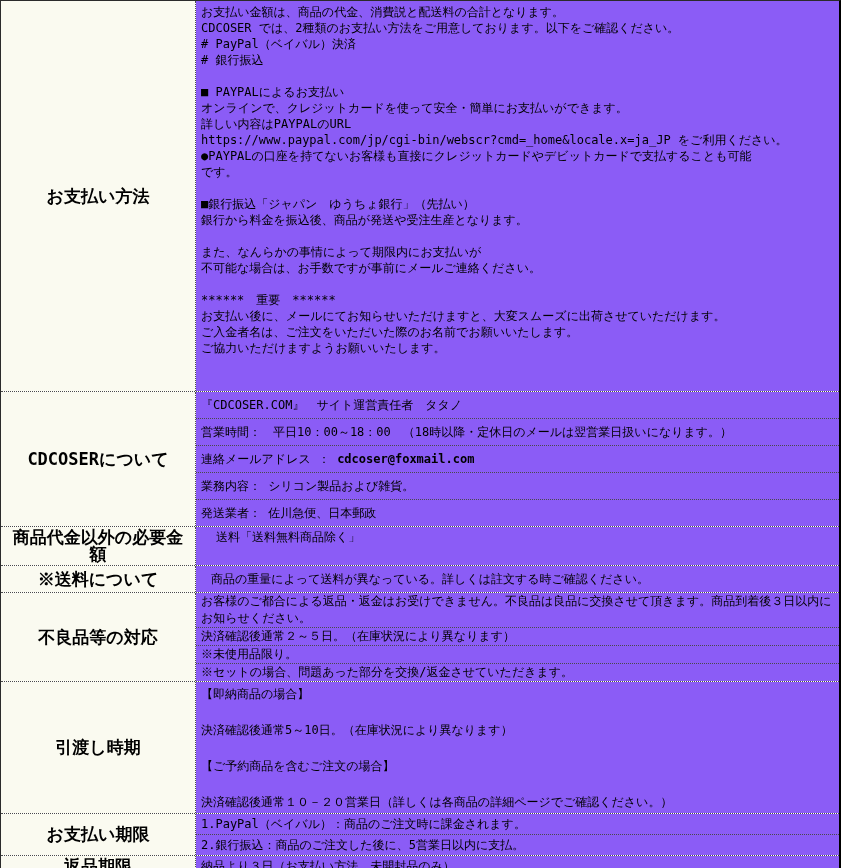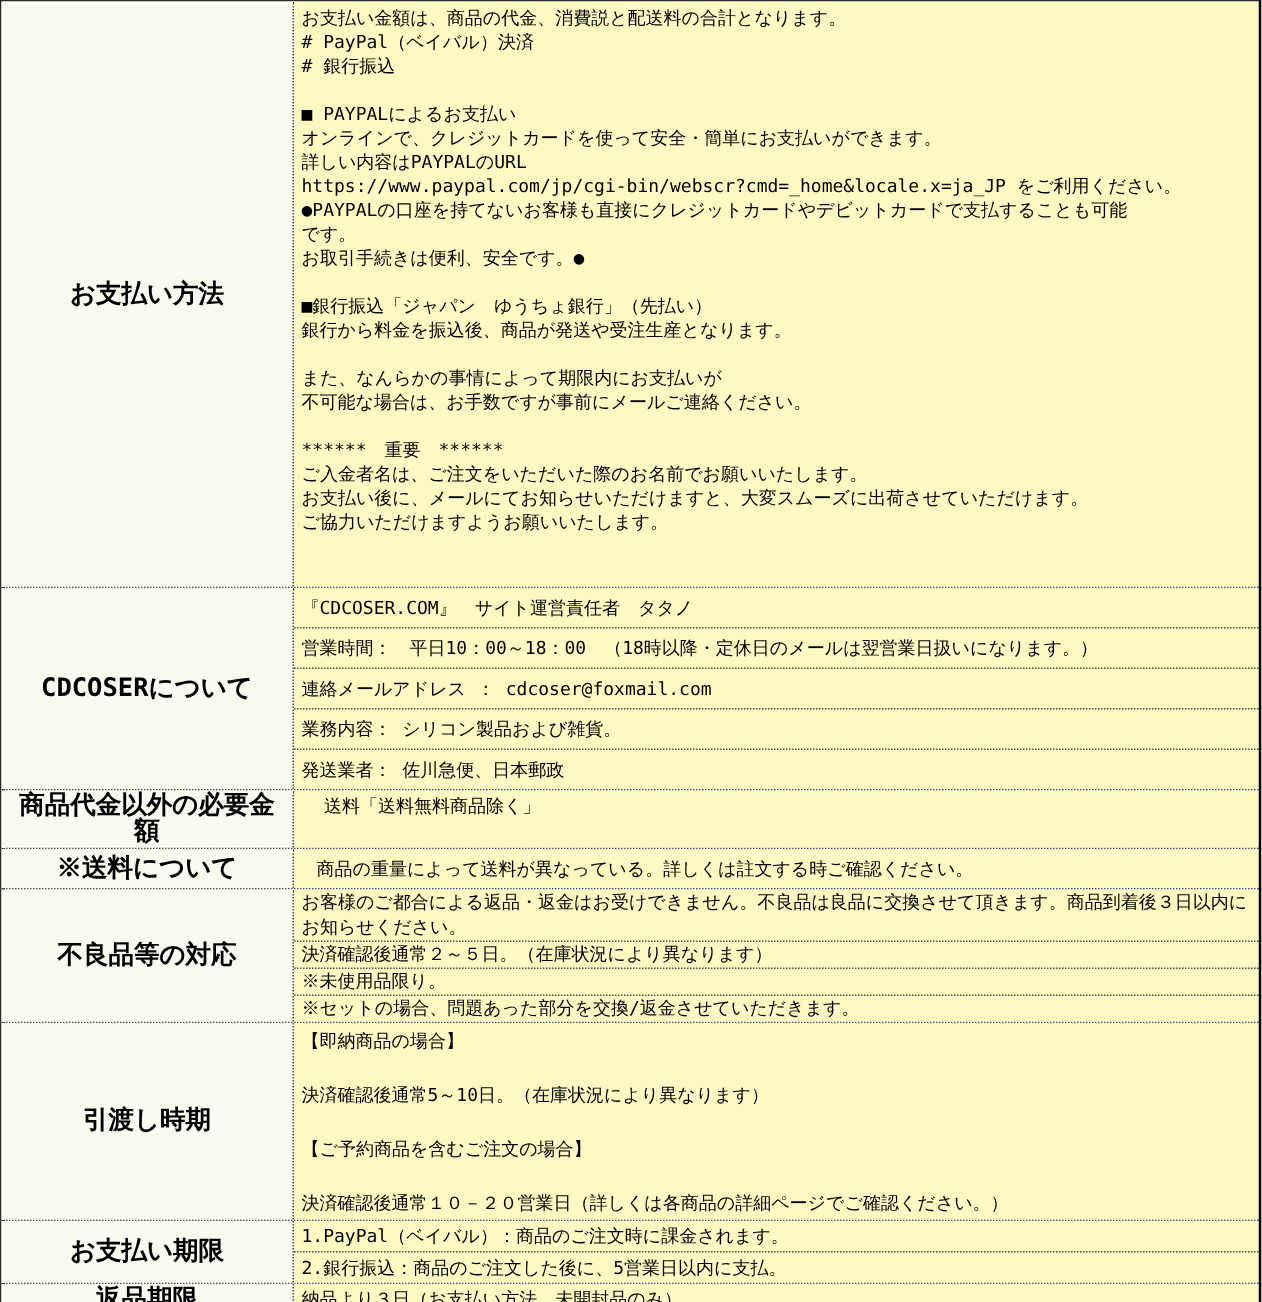--- a/index.html
+++ b/index.html
@@ -21,67 +21,67 @@
   .trow{display:flex;align-items:stretch;border-bottom:1px dotted #4a4a4a;}
   .trow:last-child{border-bottom:none;}
   .hcell{
     flex:0 0 195px;width:195px;box-sizing:border-box;
     background:#fafaf0;
     border-right:1px dotted #4a4a4a;
     display:flex;align-items:center;justify-content:center;
     font-weight:bold;font-size:17px;text-align:center;
     padding:2px 4px;line-height:17px;
   }
-  .ccell{flex:1 1 auto;min-width:0;background:#fef9c3;}
+  .ccell{flex:1 1 auto;min-width:0;background:#8b5cf6;}
   
   .pcell{padding:3px 5px 2px 5px;box-sizing:border-box;}
   .pline{min-height:16px;line-height:16px;white-space:pre-wrap;word-break:break-all;}
   .r0 .pcell{min-height:390px;}
   .r5 .pline{min-height:18px;line-height:18px;}
   
   .subrow{
     padding:2px 5px;line-height:16px;
     border-bottom:1px dotted #4a4a4a;
     white-space:pre-wrap;word-break:break-all;
   }
   .subrow:last-child{border-bottom:none;padding-left:20px;}
   .r1 .subrow{padding:5px 5px;}
   .r3 .subrow{padding:5px 15px;font-family:Liberation Serif, serif;}
   .r4 .subrow{padding:0 5px;line-height:17px;}
   .r6 .subrow,.r7 .subrow,.r8 .subrow{padding:2px 5px;}
-  .email{font-weight:normal;}
+  .email{font-weight:bold;}
 </style>
 </head>
 <body>
 
 <div class="info-table">
     <div class="trow r0">
       <div class="hcell">お支払い方法</div>
       <div class="ccell pcell">
         <div class="pline">お支払い金額は、商品の代金、消費説と配送料の合計となります。</div>
+        <div class="pline">CDCOSER では、2種類のお支払い方法をご用意しております。以下をご確認ください。</div>
         <div class="pline"># PayPal（ベイバル）決済</div>
         <div class="pline"># 銀行振込</div>
         <div class="pline"></div>
         <div class="pline">■ PAYPALによるお支払い</div>
         <div class="pline">オンラインで、クレジットカードを使って安全・簡単にお支払いができます。</div>
         <div class="pline">詳しい内容はPAYPALのURL</div>
         <div class="pline">https://www.paypal.com/jp/cgi-bin/webscr?cmd=_home&amp;locale.x=ja_JP をご利用ください。</div>
         <div class="pline">●PAYPALの口座を持てないお客様も直接にクレジットカードやデビットカードで支払することも可能</div>
         <div class="pline">です。</div>
-        <div class="pline">お取引手続きは便利、安全です。●</div>
         <div class="pline"></div>
         <div class="pline">■銀行振込「ジャパン　ゆうちょ銀行」（先払い）</div>
         <div class="pline">銀行から料金を振込後、商品が発送や受注生産となります。</div>
         <div class="pline"></div>
         <div class="pline">また、なんらかの事情によって期限内にお支払いが</div>
         <div class="pline">不可能な場合は、お手数ですが事前にメールご連絡ください。</div>
         <div class="pline"></div>
         <div class="pline">******　重要　******</div>
+        <div class="pline">お支払い後に、メールにてお知らせいただけますと、大変スムーズに出荷させていただけます。</div>
         <div class="pline">ご入金者名は、ご注文をいただいた際のお名前でお願いいたします。</div>
-        <div class="pline">お支払い後に、メールにてお知らせいただけますと、大変スムーズに出荷させていただけます。</div>
         <div class="pline">ご協力いただけますようお願いいたします。</div>
       </div>
     </div>
     <div class="trow r1">
       <div class="hcell">CDCOSERについて</div>
       <div class="ccell">
         <div class="subrow">『CDCOSER.COM』　サイト運営責任者　タタノ</div>
         <div class="subrow">営業時間：　平日10：00～18：00　（18時以降・定休日のメールは翌営業日扱いになります。）</div>
         <div class="subrow"><span>連絡メールアドレス ： </span><span class="email">cdcoser@foxmail.com</span></div>
         <div class="subrow">業務内容： シリコン製品および雑貨。</div>

